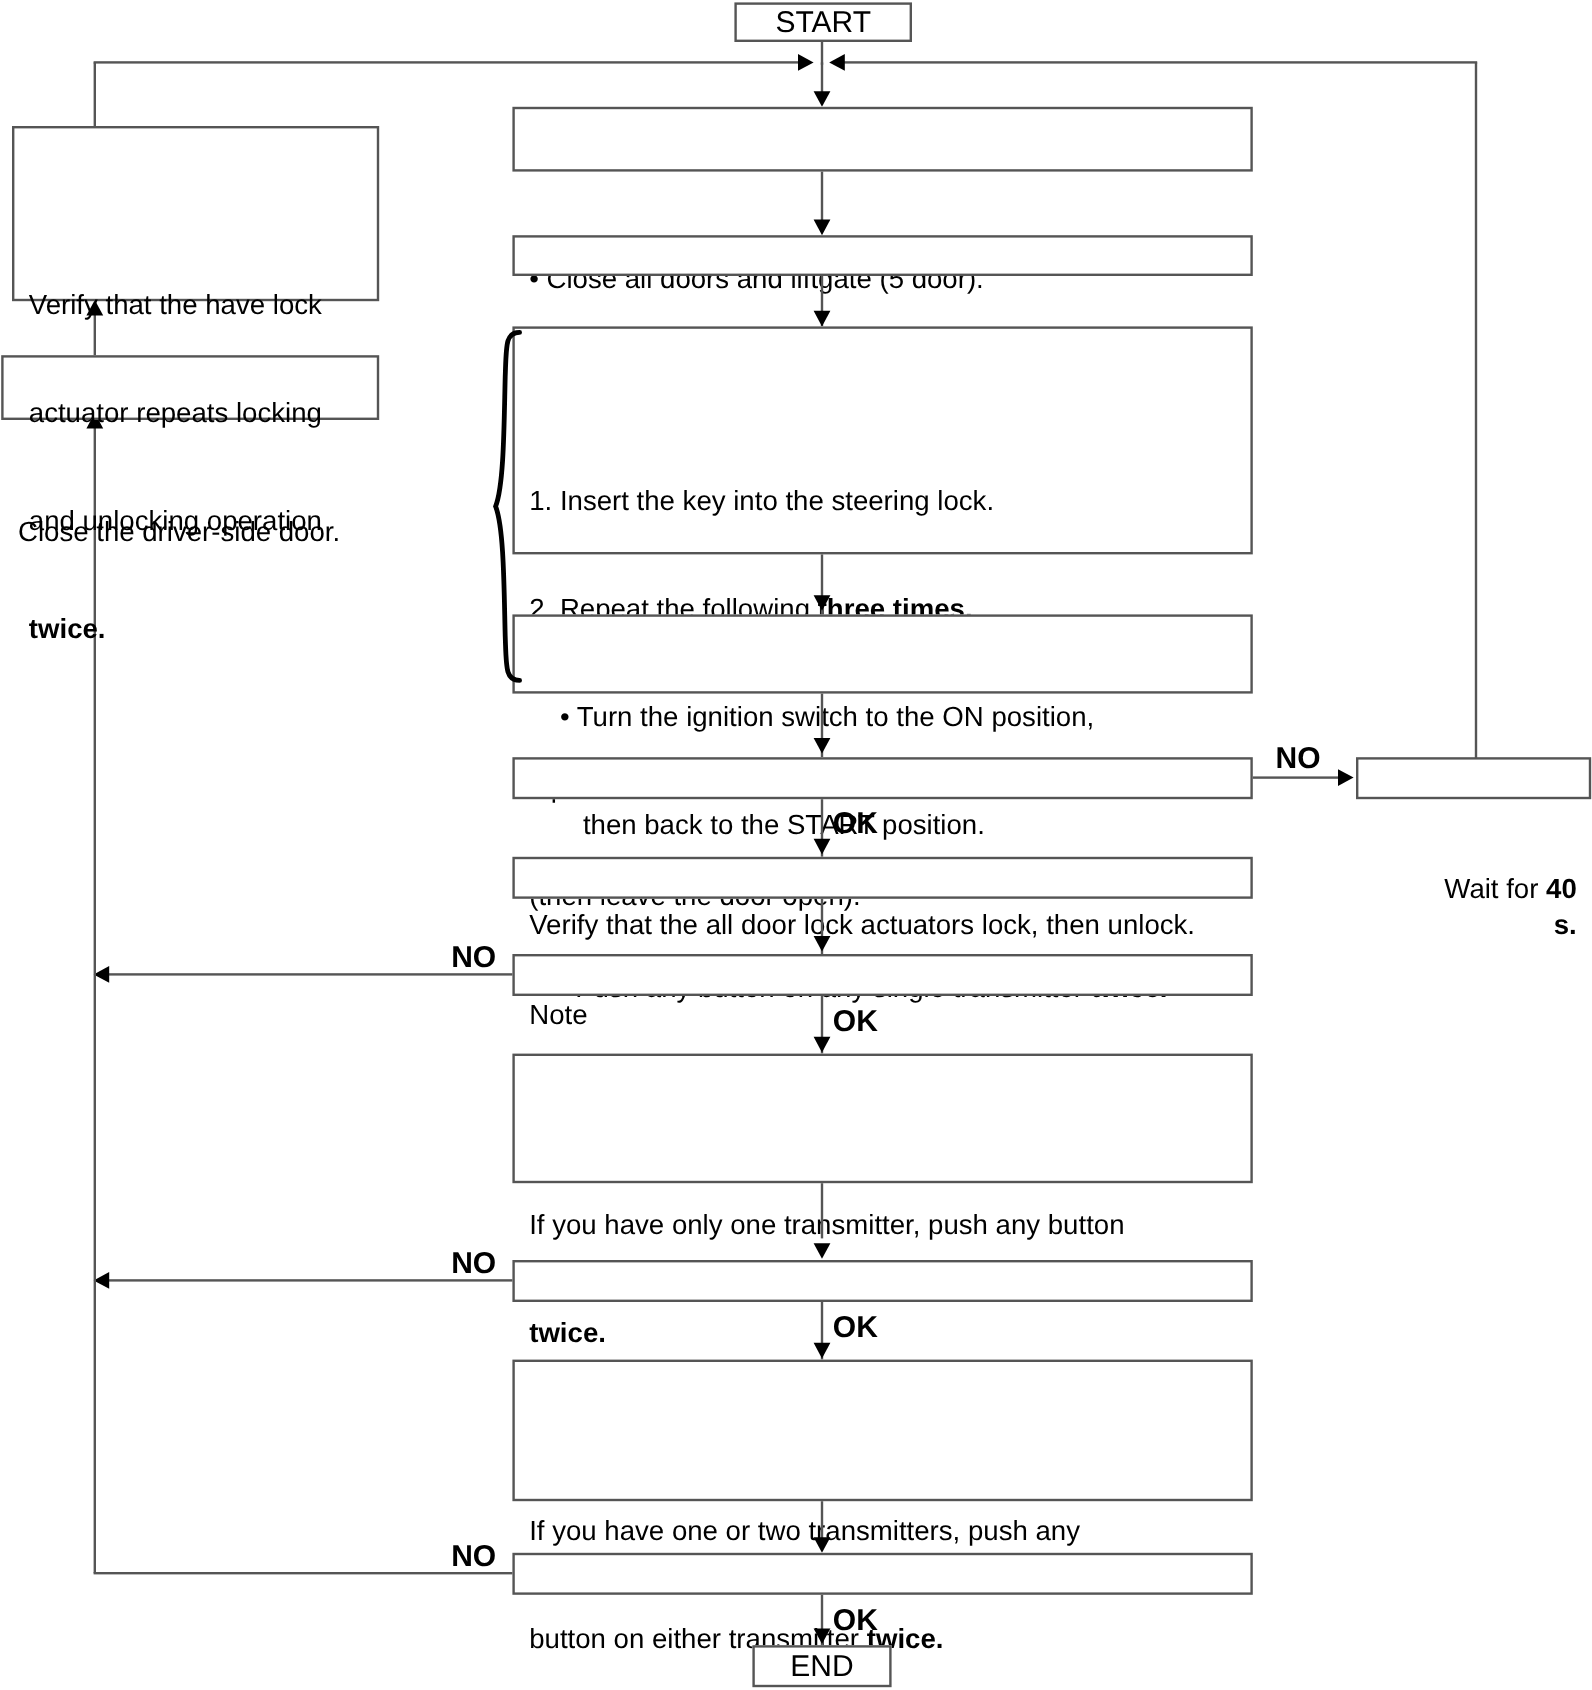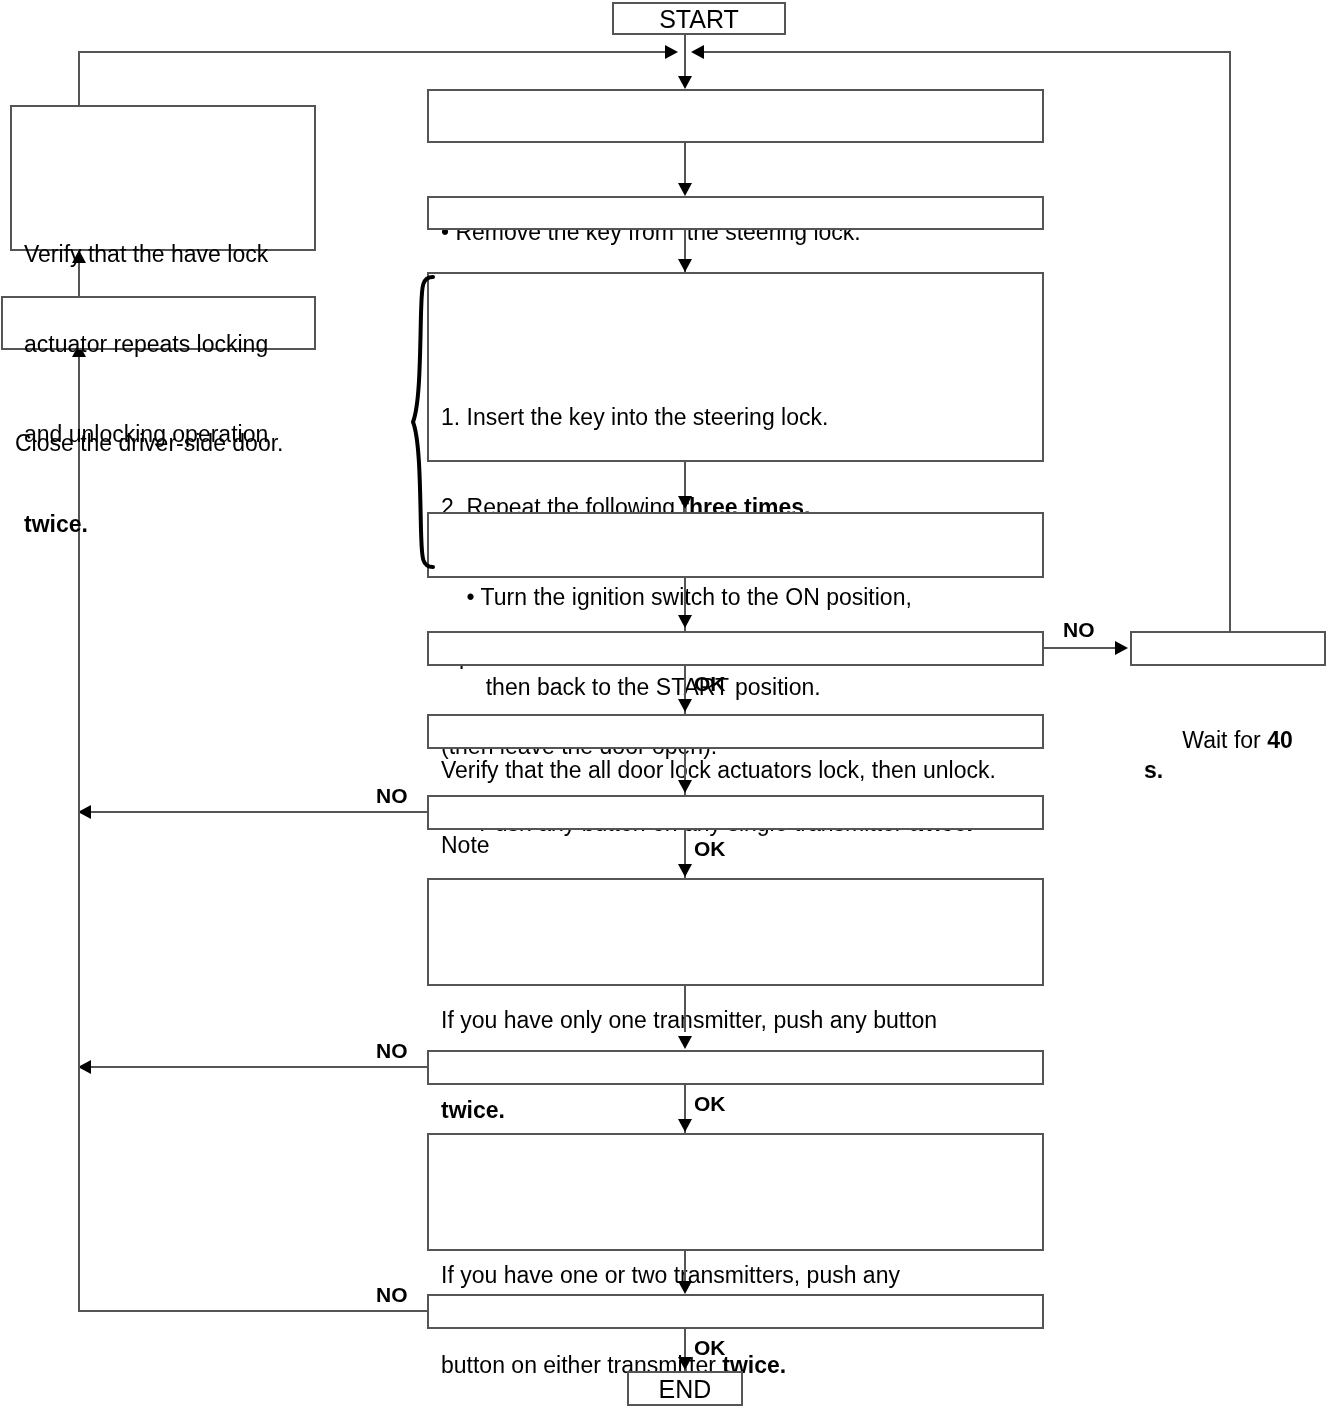--- a/index.html
+++ b/index.html
@@ -38,51 +38,50 @@
     border-left:7px solid transparent;border-right:7px solid transparent;
     border-bottom:13px solid #000;}
   .arr-l{position:absolute;width:0;height:0;
     border-top:7px solid transparent;border-bottom:7px solid transparent;
     border-right:13px solid #000;}
   .arr-r{position:absolute;width:0;height:0;
     border-top:7px solid transparent;border-bottom:7px solid transparent;
     border-left:13px solid #000;}
 
   
-  .elabel{position:absolute;font-size:21px;font-weight:bold;color:#000;white-space:nowrap;}
+  .elabel{position:absolute;font-size:25px;font-weight:bold;color:#000;white-space:nowrap;}
 
   
   .ftext{position:absolute;font-size:23px;line-height:30px;color:#000;white-space:pre-wrap;}
 
   
   .brace{position:absolute;}
 </style>
 </head>
 <body>
 
 <div id="stage">
 
-  <div class="box term" style="left:612px;top:2px;width:174px;height:33px;">
+  <div class="box term" style="left:612px;top:2px;width:148px;height:33px;">
     <span>START</span>
   </div>
 
   <div class="vline" style="left:684px;top:34px;height:20px;"></div>
 
   <div class="hline" style="left:78px;top:51px;width:595px;"></div>
   <div class="arr-r" style="left:665px;top:45px;"></div>
 
   <div class="hline" style="left:697px;top:51px;width:534px;"></div>
   <div class="arr-l" style="left:691px;top:45px;"></div>
 
   <div class="vline" style="left:684px;top:52px;height:28px;"></div>
   <div class="arr-d" style="left:678px;top:76px;"></div>
 
   <div class="box" style="left:427px;top:89px;width:617px;height:54px;">
     <div class="pad">
-      <div>• Remove the key from  the steering lock.</div>
       <div>• Close all doors and liftgate (5 door).</div>
     </div>
   </div>
 
   <div class="vline" style="left:684px;top:143px;height:44px;"></div>
   <div class="arr-d" style="left:678px;top:183px;"></div>
 
   <div class="box" style="left:427px;top:196px;width:617px;height:34px;">
     <div class="pad" style="padding-top:2px;">
       <div>• Open the driver-side door.</div>
@@ -126,21 +125,21 @@
     <div class="pad" style="padding-top:2px;">
       <div>Verify that the all door lock actuators lock, then unlock.</div>
     </div>
   </div>
 
   <div class="hline" style="left:1044px;top:647px;width:75px;"></div>
   <div class="arr-r" style="left:1115px;top:641px;"></div>
   <div class="elabel" style="left:1063px;top:618px;">NO</div>
 
   <div class="box" style="left:1130px;top:631px;width:196px;height:35px;">
-    <div class="pad" style="padding-top:2px;text-align:left;">
+    <div class="pad" style="padding-top:2px;text-align:right;">
       <span>Wait for </span><span class="b">40 s.</span>
     </div>
   </div>
 
   <div class="vline" style="left:1229px;top:52px;height:580px;"></div>
 
   <div class="vline" style="left:684px;top:666px;height:48px;"></div>
   <div class="arr-d" style="left:678px;top:699px;"></div>
   <div class="elabel" style="left:694px;top:672px;">OK</div>
 

